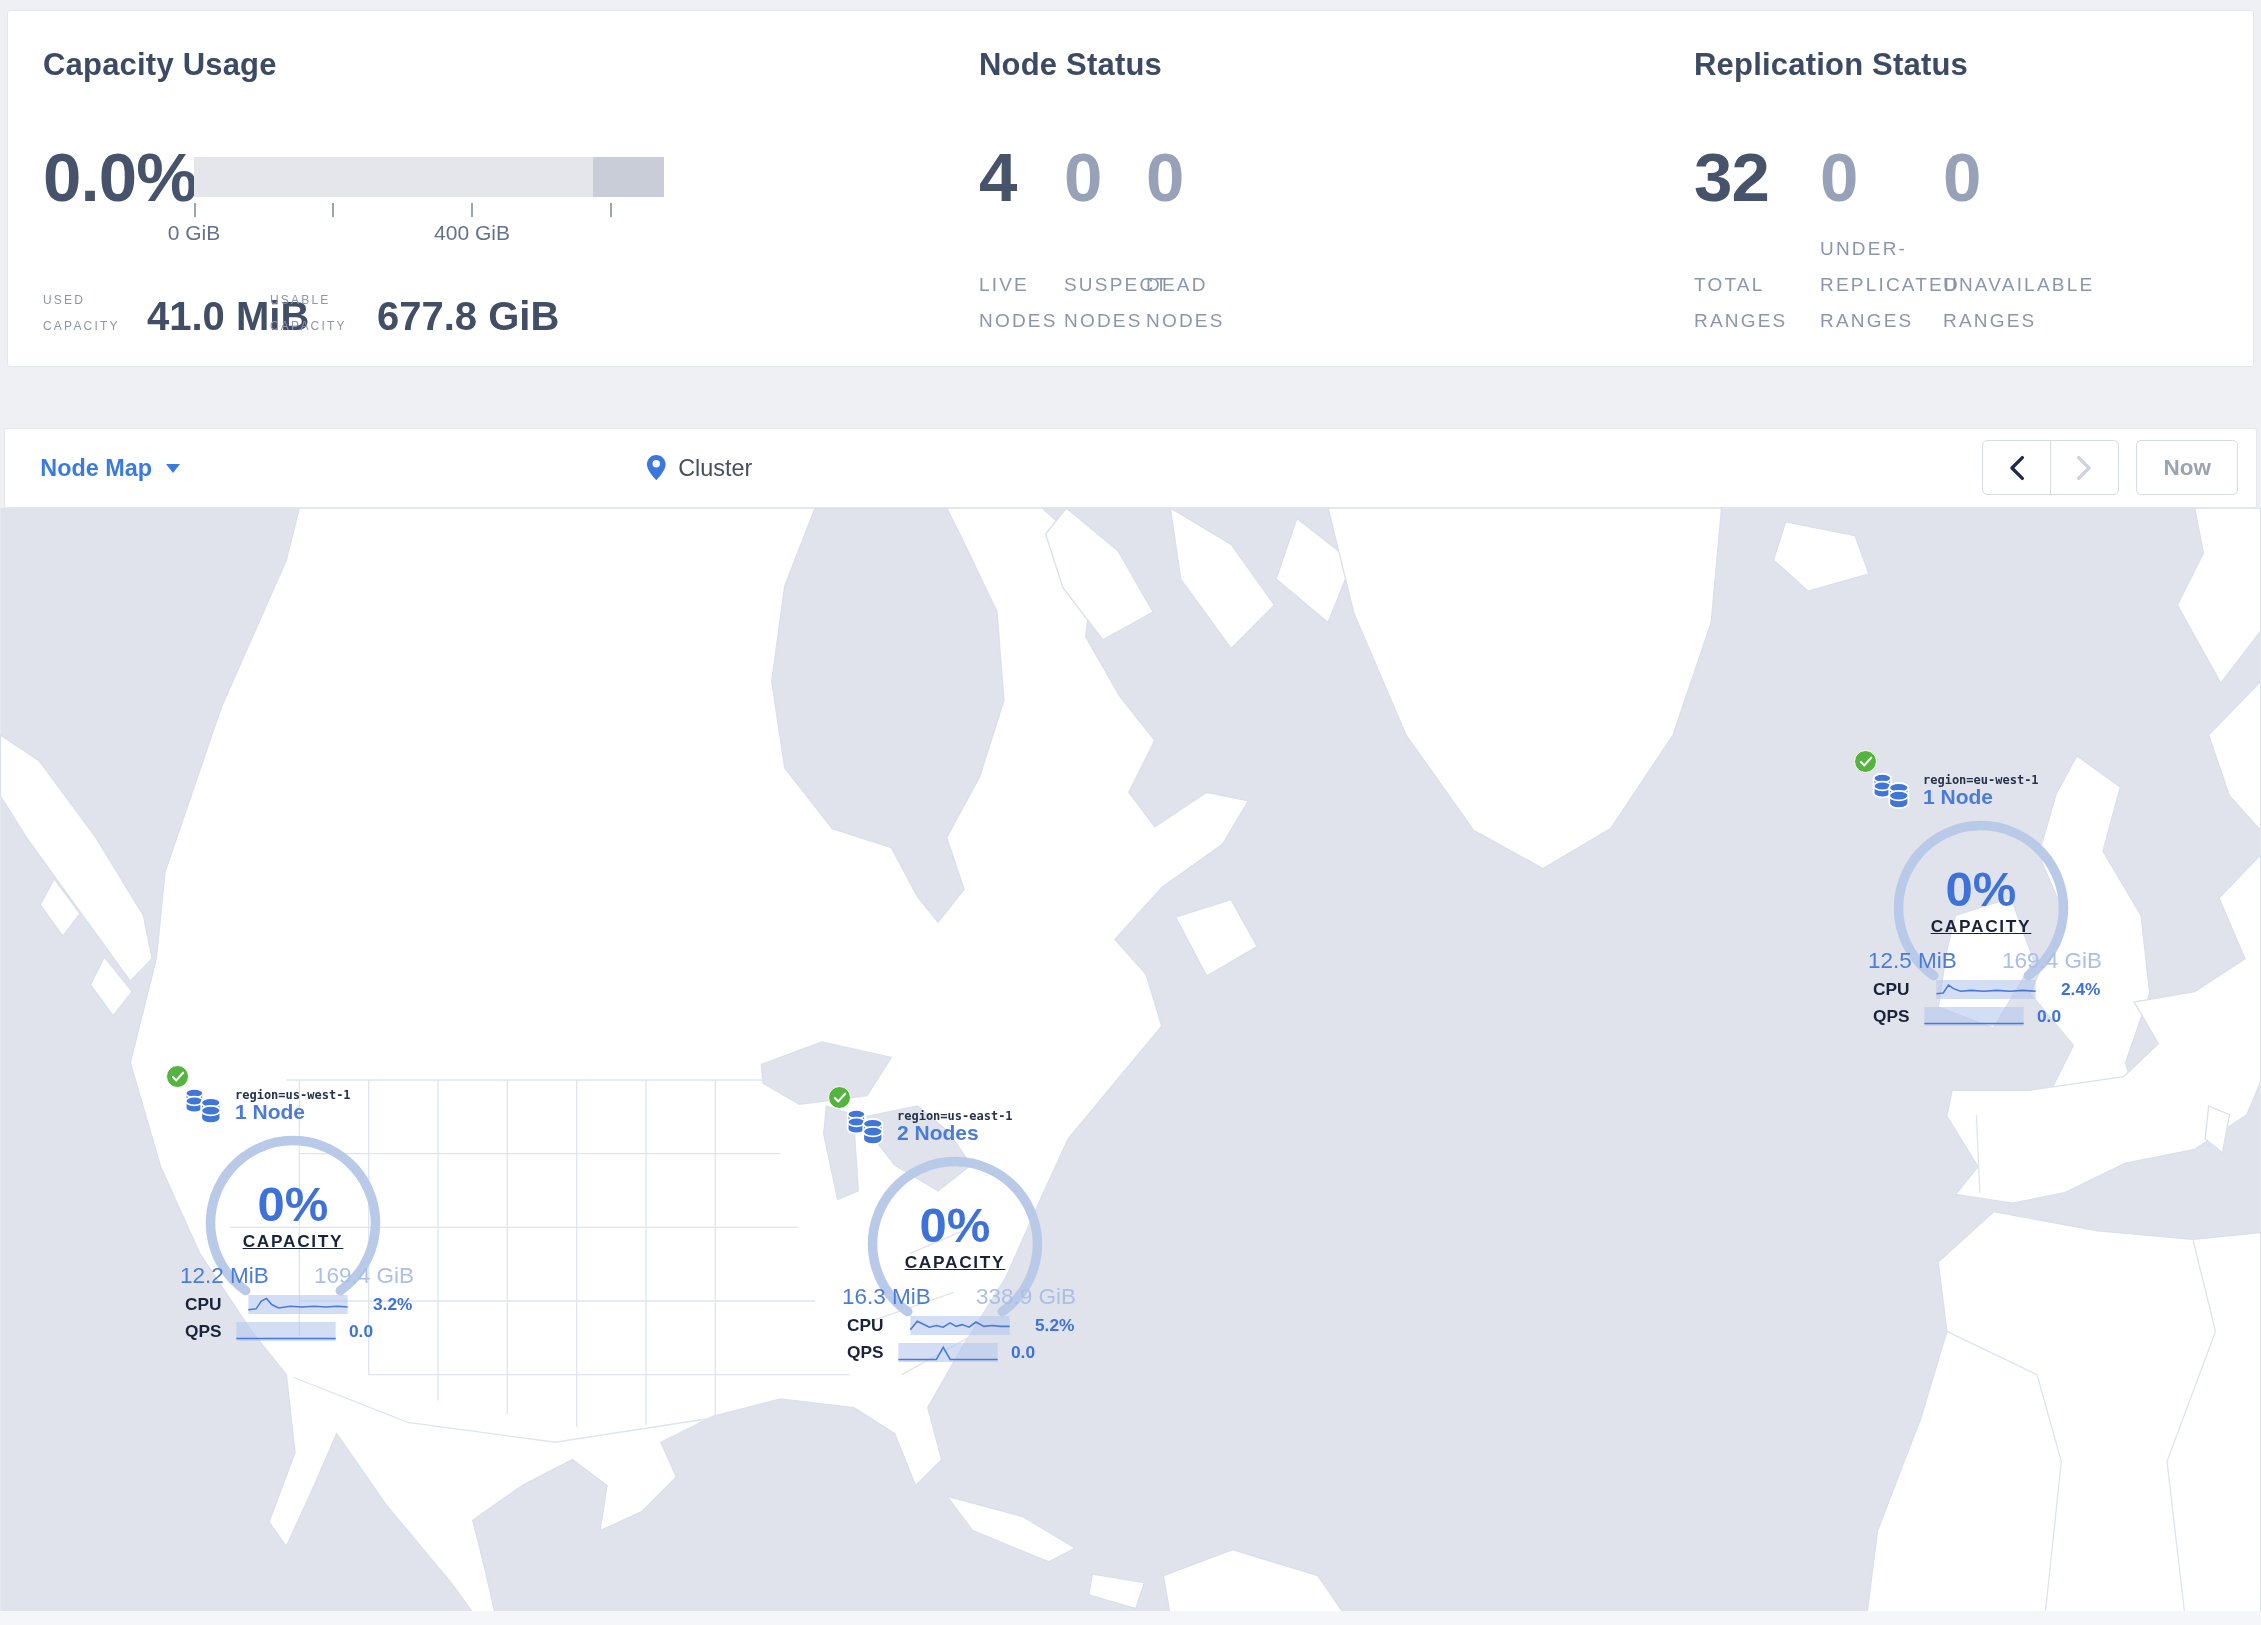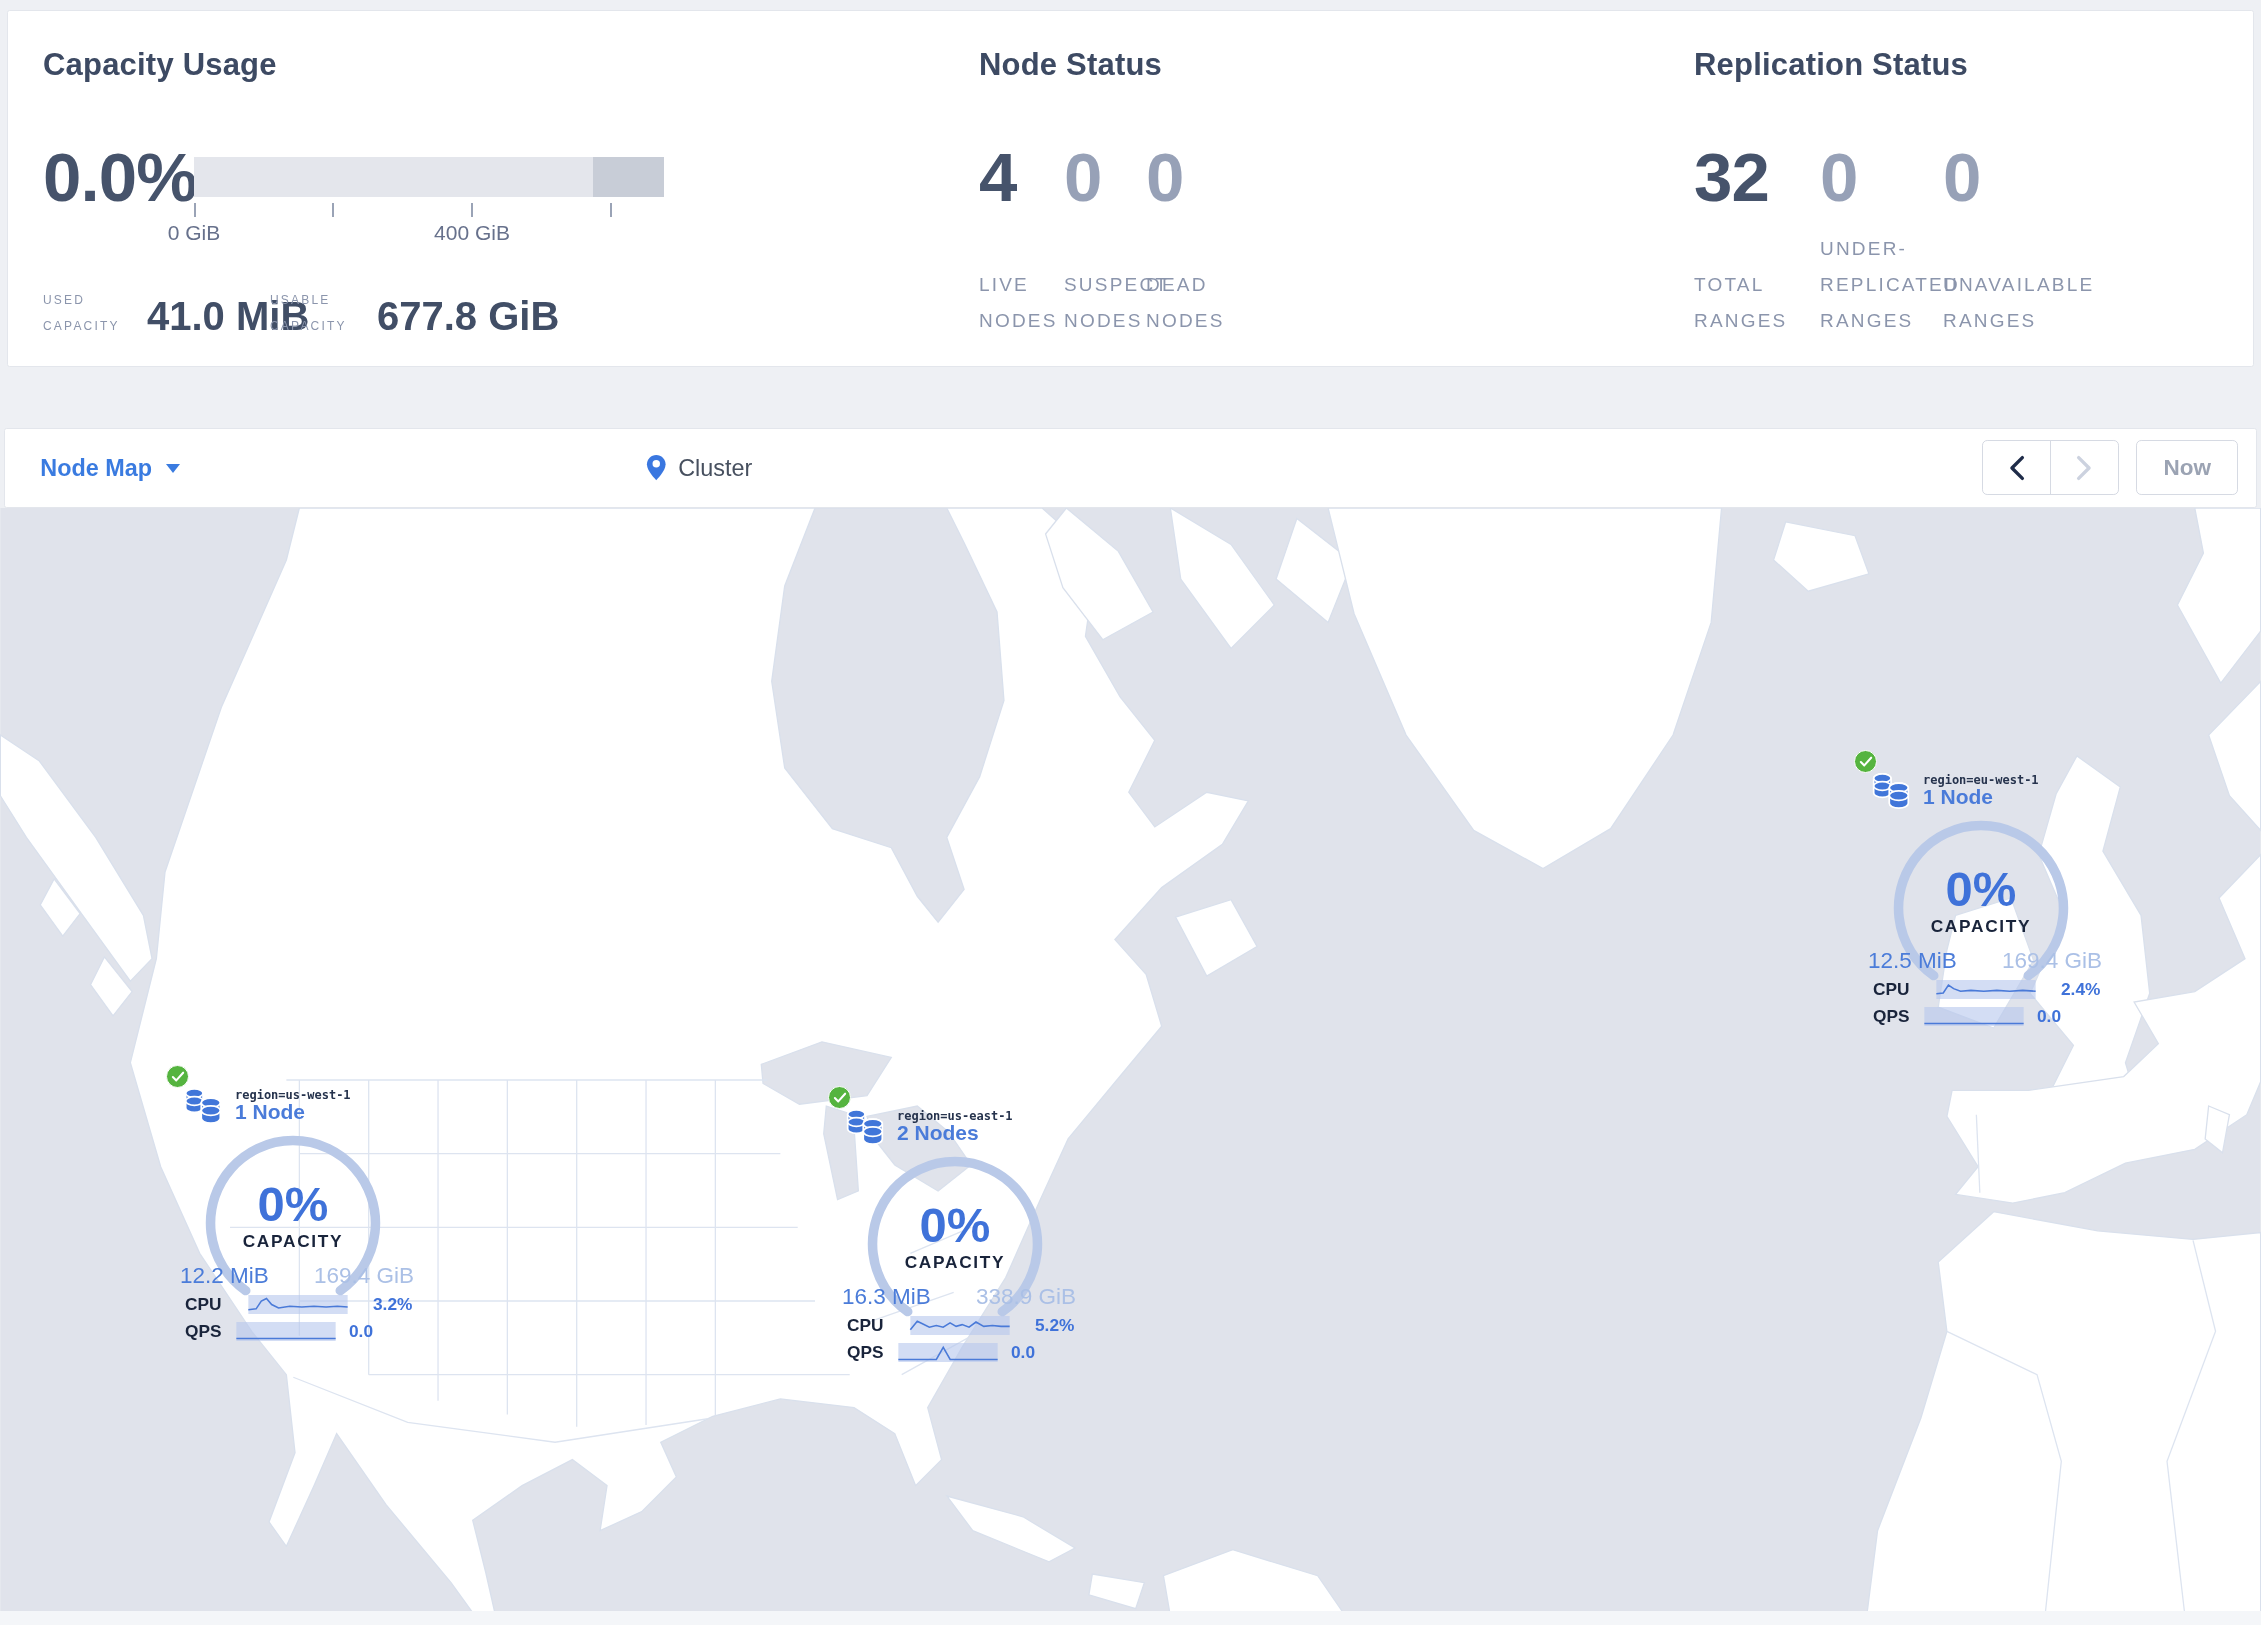--- a/index.html
+++ b/index.html
@@ -55,21 +55,21 @@
   .check { position:absolute; left:0; top:0; width:23.4px; height:23.4px; border-radius:50%;
     background:#55b43f; border:1.7px solid #ffffff; display:flex; align-items:center; justify-content:center; }
   .dbicon { position:absolute; left:17.3px; top:17.3px; }
   .mlabel { position:absolute; left:69px; top:23px; font-family:"DejaVu Sans Mono", monospace;
     font-size:12px; font-weight:700; color:#26334d; white-space:nowrap; }
   .mnodes { position:absolute; left:69px; top:35px; font-size:21px; font-weight:700; color:#4a7bd9; }
   .arc { position:absolute; left:35px; top:66px; width:184px; height:165px; }
   .gpct { position:absolute; left:35px; top:111px; width:184px; text-align:center;
     font-size:49px; font-weight:700; color:#3f72d9; }
   .gcap { position:absolute; left:35px; top:166px; width:184px; text-align:center;
-    font-size:17.3px; font-weight:700; letter-spacing:1.7px; color:#19243b; }
+    font-size:17.3px; font-weight:700; letter-spacing:1.7px; color:#19243b;text-decoration:underline; }
   .gused { position:absolute; left:14px; top:198px; font-size:22.5px; color:#4b7cd9; }
   .gtotal { position:absolute; right:12px; top:198px; font-size:22.5px; color:#abc0e6; }
   .mrow { position:absolute; left:19px; width:229px; height:21px; display:flex; align-items:center; }
   .mrow.cpu { top:229px;gap:12px; } .mrow.qps { top:256px; }
   .mklabel { width:50px; font-size:17.3px; font-weight:700; color:#19243b; }
   .spark { width:102px; height:19px; margin-right:12px; }
   .mkval { font-size:17.3px; font-weight:700; color:#3f72d9; }
 </style>
 </head>
 <body>

